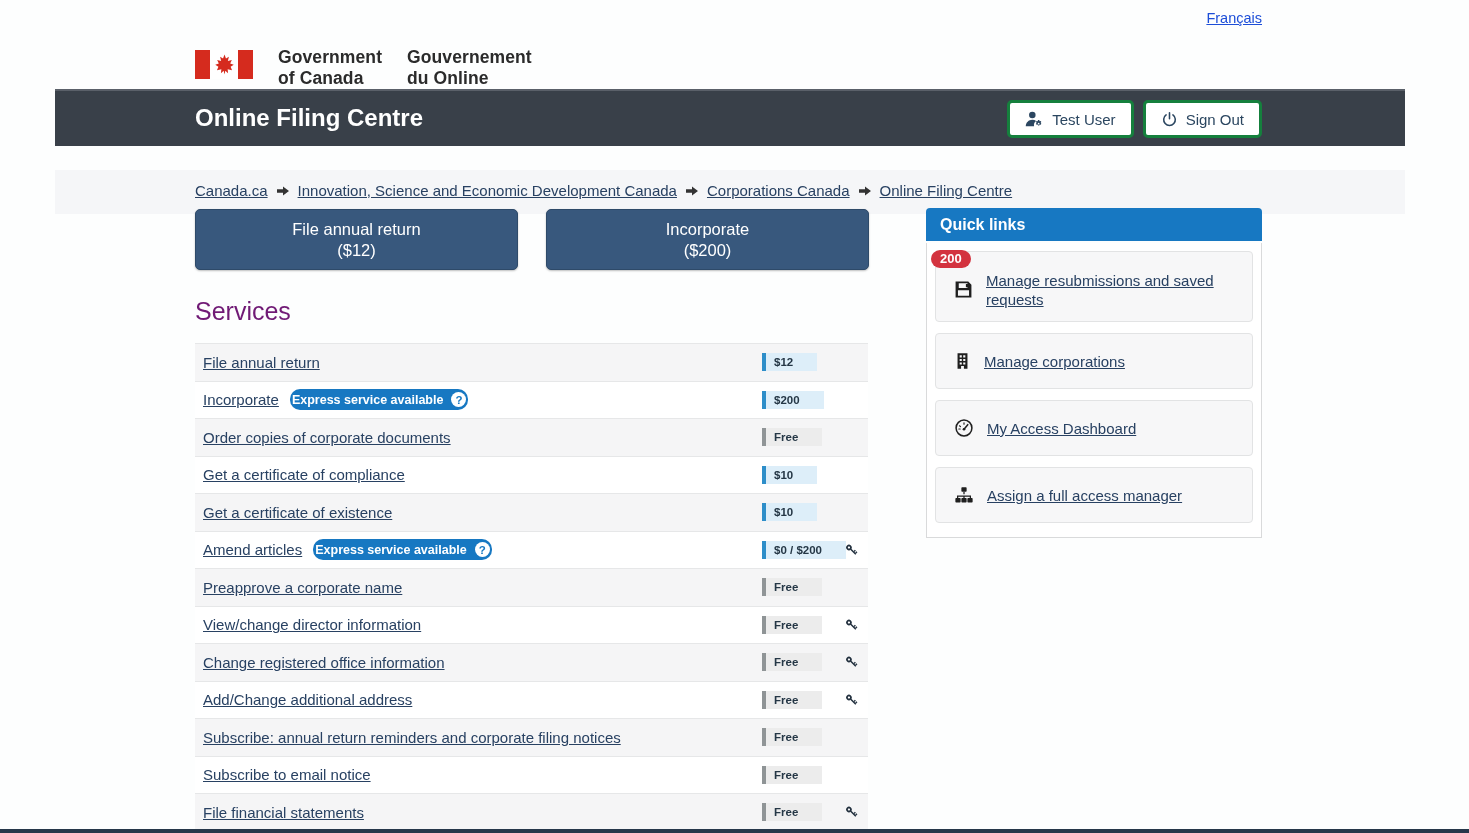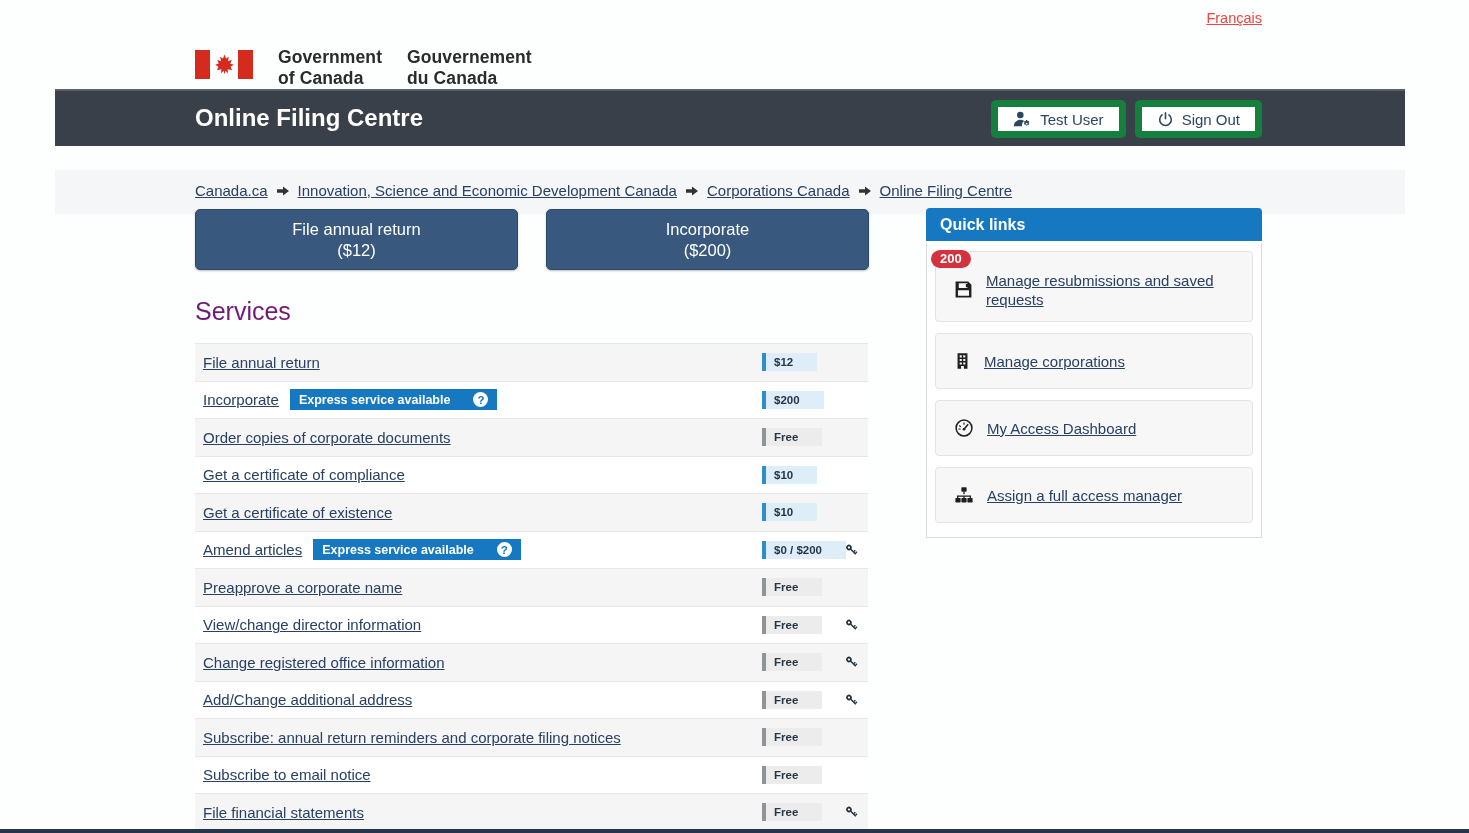--- a/index.html
+++ b/index.html
@@ -1,55 +1,55 @@
 <!DOCTYPE html>
 <html><head>
 <meta charset="utf-8">
 <style>
   html,body{margin:0;padding:0;background:#fff;}
   body{font-family:"Liberation Sans",sans-serif;-webkit-font-smoothing:antialiased;}
   a{cursor:pointer;}
   .page{position:relative;width:1469px;height:833px;background:#fdfefe;overflow:hidden;}
 
   
-  .francais-link{position:absolute;top:10px;right:207px;font-size:14.5px;color:#ef4444;text-decoration:underline;}
+  .francais-link{position:absolute;top:10px;right:207px;font-size:14.5px;color:#1d4ed8;text-decoration:underline;}
 
   
   .fip{position:absolute;left:195px;top:36px;display:flex;align-items:flex-start;gap:25px;margin-top:11px;}
   .flag{display:flex;width:58px;height:29px;margin-top:3px;}
   .flag .bar{width:15px;background:#d52b1e;}
   .flag .white{flex:1;background:#fff;display:flex;align-items:center;justify-content:center;}
   .fip-text{font-size:17.5px;font-weight:bold;color:#2b2b2b;line-height:21px;letter-spacing:.1px;}
 
   
   .app-bar{position:absolute;left:55px;top:89px;width:1350px;height:57px;background:#394049;border-top:2px solid #5a6069;box-sizing:border-box;}
   .app-title{position:absolute;left:140px;top:13px;font-size:24px;font-weight:bold;color:#fff;}
   .user-buttons{position:absolute;right:143px;top:9px;display:flex;gap:9px;}
-  .bar-btn{height:38px;background:#fff;border:7px solid #15803d;border-radius:5px;display:flex;align-items:center;gap:8px;padding:0 15px;color:#2b4660;font-size:15px;font-family:"Liberation Sans",sans-serif;cursor:pointer;}
+  .bar-btn{height:38px;background:#fff;border:3px solid #15803d;border-radius:5px;display:flex;align-items:center;gap:8px;padding:0 15px;color:#2b4660;font-size:15px;font-family:"Liberation Sans",sans-serif;cursor:pointer;}
   .bar-btn svg{display:block;}
 
   
   .breadcrumb-band{position:absolute;left:55px;top:146px;width:1350px;height:44px;background:#f5f6f8;margin-top:24px;}
   .breadcrumb{position:absolute;left:140px;top:12px;display:flex;align-items:center;gap:9px;font-size:15px;white-space:nowrap;}
   .bc-link{color:#284162;text-decoration:underline;}
   .bc-sep{display:flex;margin-top:1px;}
 
   
   .action-btn{position:absolute;top:209px;width:323px;height:61px;background:#38587d;border:1px solid #2e4a69;border-radius:5px;color:#fff;text-align:center;display:flex;flex-direction:column;justify-content:center;cursor:pointer;box-shadow:0 1px 2px rgba(0,0,0,.25);}
   .action-btn span{font-size:16.5px;line-height:20.5px;font-family:"Liberation Sans",sans-serif;}
   .action-0{left:195px;}
   .action-1{left:546px;}
 
   
   .services-heading{position:absolute;left:195px;top:297px;font-size:25px;font-weight:normal;color:#701a75;}
   .services-table{position:absolute;left:195px;top:343px;width:673px;}
   .service-row{position:relative;height:37.5px;border-top:1px solid #e6e7e8;display:flex;align-items:center;box-sizing:border-box;background:#fff;}
   .service-row.alt{background:#f5f5f6;}
   .service-link{margin-left:8px;font-size:15px;color:#284162;text-decoration:underline;white-space:nowrap;}
-  .express-badge{display:inline-flex;align-items:center;gap:23px;background:#1778c2;color:#fff;font-size:12.5px;font-weight:bold;padding:3px 9px;border-radius:0;margin-left:11px;white-space:nowrap;}
+  .express-badge{display:inline-flex;align-items:center;gap:8px;background:#1778c2;color:#fff;font-size:12.5px;font-weight:bold;padding:3px 2px;border-radius:10px;margin-left:11px;white-space:nowrap;}
   .q-circle{width:15px;height:15px;border-radius:50%;background:#fff;color:#1778c2;font-size:11.5px;font-weight:bold;display:flex;align-items:center;justify-content:center;}
   .price-badge{position:absolute;left:567px;top:50%;transform:translateY(-50%);font-size:11.5px;font-weight:bold;color:#253746;padding:3px 24px 3px 8px;border-left:4px solid;white-space:nowrap;}
   .price-badge.fee{background:#ddeef9;border-left-color:#2d8ec9;}
   .price-badge.free{background:#ececec;border-left-color:#8f9496;}
   .key-slot{position:absolute;left:648px;top:50%;transform:translateY(-50%);display:flex;}
 
   
   .quick-links-header{position:absolute;left:926px;top:208px;width:336px;height:33px;background:#1778c2;border-radius:4px 4px 0 0;color:#fff;font-weight:bold;font-size:16px;display:flex;align-items:center;padding-left:14px;box-sizing:border-box;}
   .quick-links-panel{position:absolute;left:926px;top:243px;width:336px;height:295px;background:#fff;border:1px solid #d9dadb;border-top:none;box-sizing:border-box;padding:8px 8px 0 8px;display:flex;flex-direction:column;gap:11px;}
   .ql-card{position:relative;background:#f7f7f8;border:1px solid #e2e3e4;border-radius:4px;display:flex;align-items:center;gap:13px;padding:8px 12px 8px 18px;box-sizing:border-box;min-height:56px;}
@@ -77,21 +77,21 @@
           </svg>
       </div>
       <div class="bar"></div>
     </div>
     <div class="fip-text">
       <div>Government</div>
       <div>of Canada</div>
     </div>
     <div class="fip-text">
       <div>Gouvernement</div>
-      <div>du Canada</div>
+      <div>du Online</div>
     </div>
   </div>
 
   <div class="app-bar">
     <div class="app-title">Online Filing Centre</div>
     <div class="user-buttons">
       <button class="bar-btn">
         <span>
           <svg width="19" height="16" viewBox="0 0 26 22" fill="currentColor">
               <circle cx="10" cy="5.5" r="4.5"></circle>

